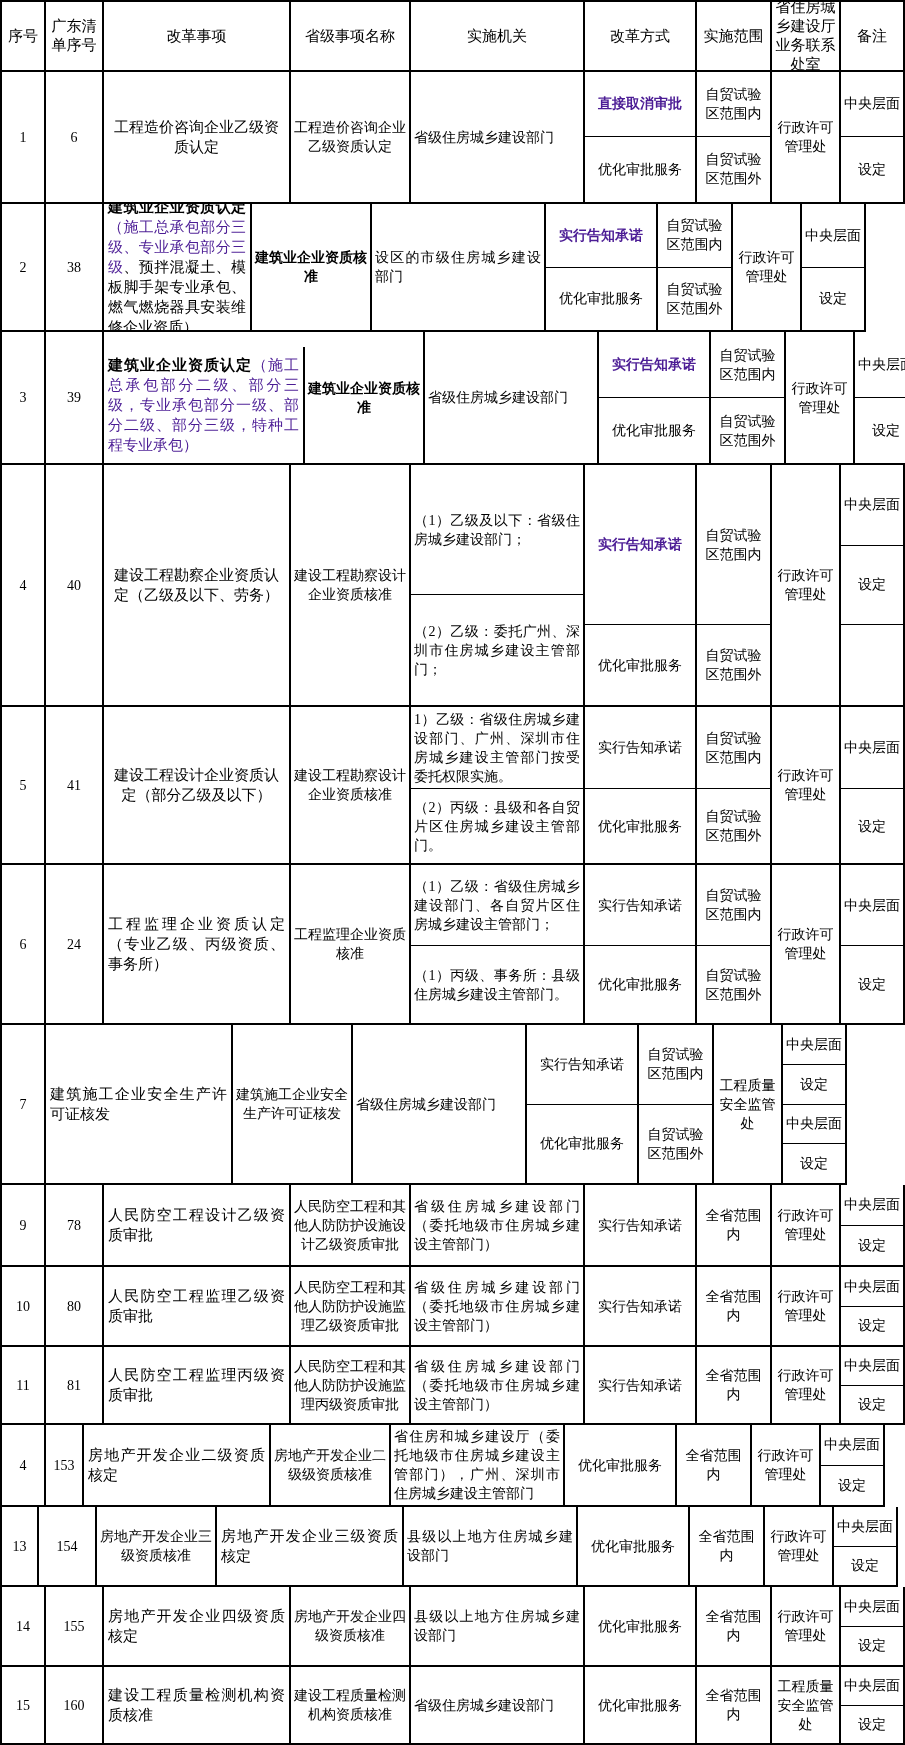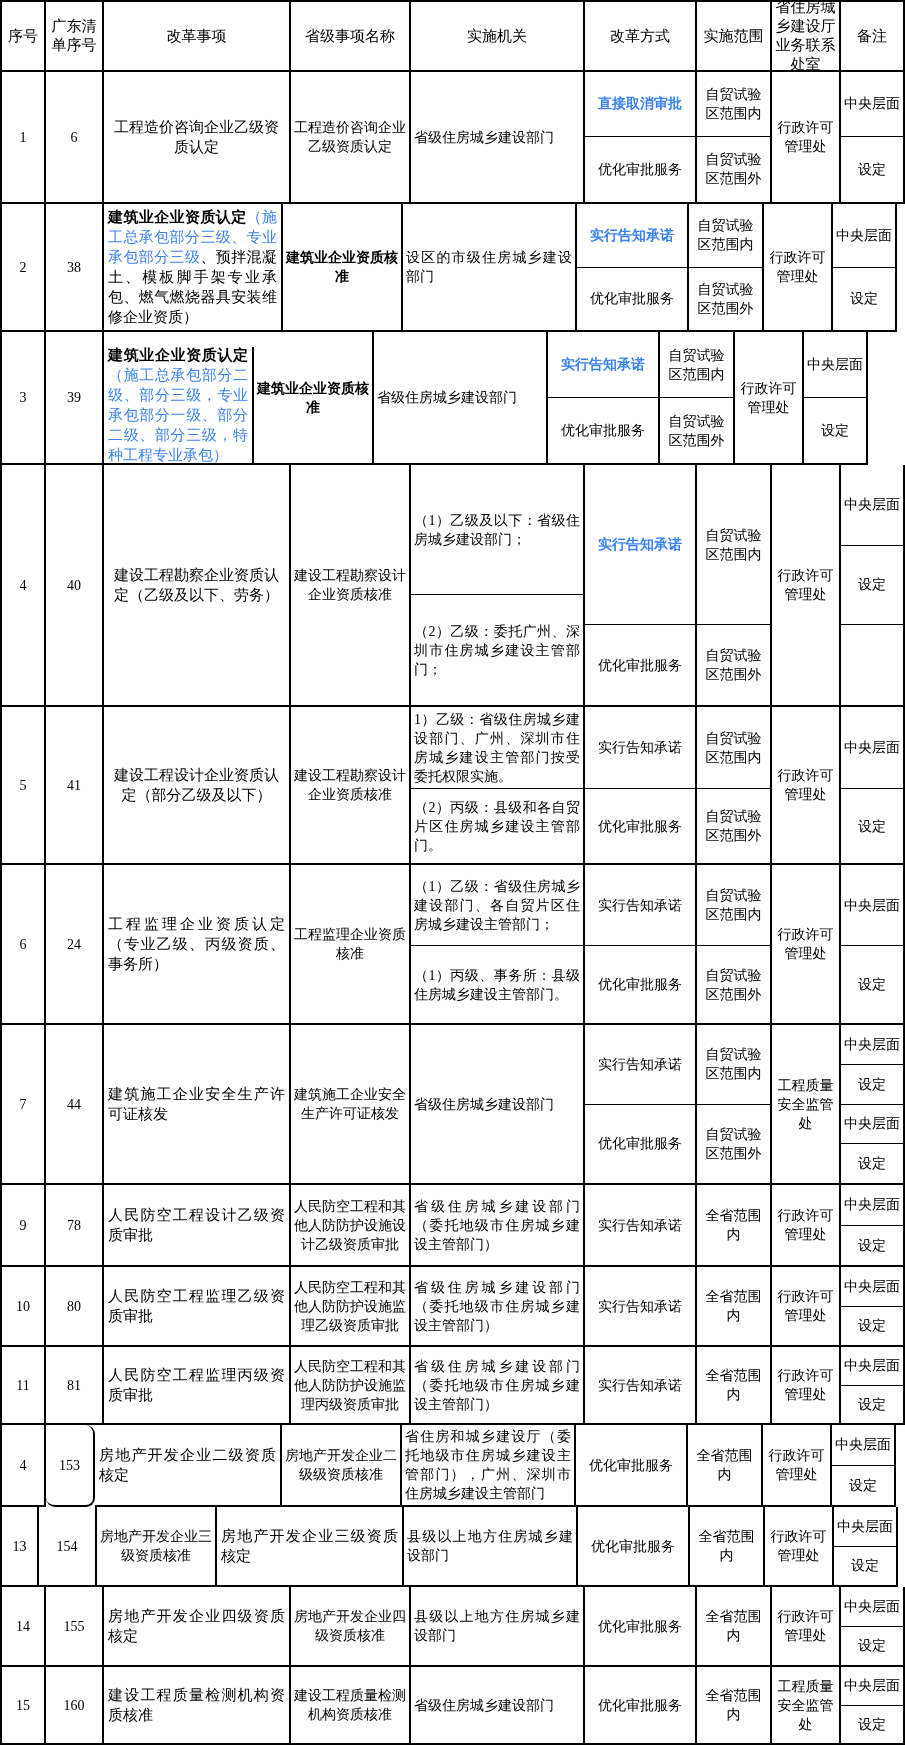--- a/index.html
+++ b/index.html
@@ -18,21 +18,21 @@
   .sub{
     display:flex;align-items:center;overflow:hidden;
     border-bottom:1px solid #000;flex-basis:0;
   }
   .col .sub:last-child{border-bottom:none;}
   .txt{width:100%;box-sizing:border-box;padding:1px 3px;font-size:14px;line-height:19px;}
   .reform .txt{font-size:15px;line-height:20px;padding:1px 4px;}
   .ctr{text-align:center;}
   .jst{text-align:justify;text-align-last:left;}
   .hdr .txt{font-size:15px;line-height:19px;}
-  .red{color:#3b82f6;}
+  .red{color:#4c1d95;}
   .b{font-weight:bold;}
 </style>
 </head>
 <body>
 
 <div id="tbl">
     <div class="row hdr" style="height: 70px;">
       <div class="col" style="width: 44px;">
         <div class="sub" style="flex-grow: 1;">
           <div class="txt ctr">序号</div>
@@ -139,21 +139,21 @@
       <div class="col" style="width: 44px;">
         <div class="sub" style="flex-grow: 1;">
           <div class="txt ctr"><span>2</span></div>
         </div>
       </div>
       <div class="col" style="width: 58px;">
         <div class="sub" style="flex-grow: 1;">
           <div class="txt ctr"><span>38</span></div>
         </div>
       </div>
-      <div class="col reform" style="width: 179px;">
+      <div class="col reform" style="width: 148px;">
         <div class="sub" style="flex-grow: 1;">
           <div class="txt jst"><span class="b">建筑业企业资质认定</span><span class="red">（施工总承包部分三级、专业承包部分三级</span><span>、预拌混凝土、模板脚手架专业承包、燃气燃烧器具安装维修企业资质）</span></div>
         </div>
       </div>
       <div class="col" style="width: 120px;">
         <div class="sub" style="flex-grow: 1;">
           <div class="txt ctr"><span class="b">建筑业企业资质核准</span></div>
         </div>
       </div>
       <div class="col" style="width: 174px;">
@@ -195,21 +195,21 @@
       <div class="col" style="width: 44px;">
         <div class="sub" style="flex-grow: 1;">
           <div class="txt ctr"><span>3</span></div>
         </div>
       </div>
       <div class="col" style="width: 58px;">
         <div class="sub" style="flex-grow: 1;">
           <div class="txt ctr"><span>39</span></div>
         </div>
       </div>
-      <div class="col reform" style="width: 150px; margin-top: 15px;">
+      <div class="col reform" style="width: 201px; margin-top: 15px;">
         <div class="sub" style="flex-grow: 1;">
           <div class="txt jst"><span class="b">建筑业企业资质认定</span><span class="red">（施工总承包部分二级、部分三级，专业承包部分一级、部分二级、部分三级，特种工程专业承包）</span></div>
         </div>
       </div>
       <div class="col" style="width: 120px;">
         <div class="sub" style="flex-grow: 1;">
           <div class="txt ctr"><span class="b">建筑业企业资质核准</span></div>
         </div>
       </div>
       <div class="col" style="width: 174px;">
@@ -426,25 +426,20 @@
           <div class="txt ctr"><span>设定</span></div>
         </div>
       </div>
     </div>
     <div class="row" style="height: 160px;">
       <div class="col" style="width: 44px;">
         <div class="sub" style="flex-grow: 1;">
           <div class="txt ctr"><span>7</span></div>
         </div>
       </div>
-      <div class="col" style="width: 58px;">
-        <div class="sub" style="flex-grow: 1;">
-          <div class="txt ctr"><span>44</span></div>
-        </div>
-      </div>
       <div class="col reform" style="width: 187px;">
         <div class="sub" style="flex-grow: 1;">
           <div class="txt jst"><span>建筑施工企业安全生产许可证核发</span></div>
         </div>
       </div>
       <div class="col" style="width: 120px;">
         <div class="sub" style="flex-grow: 1;">
           <div class="txt ctr"><span>建筑施工企业安全生产许可证核发</span></div>
         </div>
       </div>
@@ -638,21 +633,21 @@
           <div class="txt ctr"><span>设定</span></div>
         </div>
       </div>
     </div>
     <div class="row" style="height: 82px;">
       <div class="col" style="width: 44px;">
         <div class="sub" style="flex-grow: 1;">
           <div class="txt ctr"><span>4</span></div>
         </div>
       </div>
-      <div class="col" style="width: 49px; border-radius: 9px;">
+      <div class="col" style="width: 38px;">
         <div class="sub" style="flex-grow: 1;">
           <div class="txt ctr"><span>153</span></div>
         </div>
       </div>
       <div class="col reform" style="width: 187px;">
         <div class="sub" style="flex-grow: 1;">
           <div class="txt jst"><span>房地产开发企业二级资质核定</span></div>
         </div>
       </div>
       <div class="col" style="width: 120px;">

